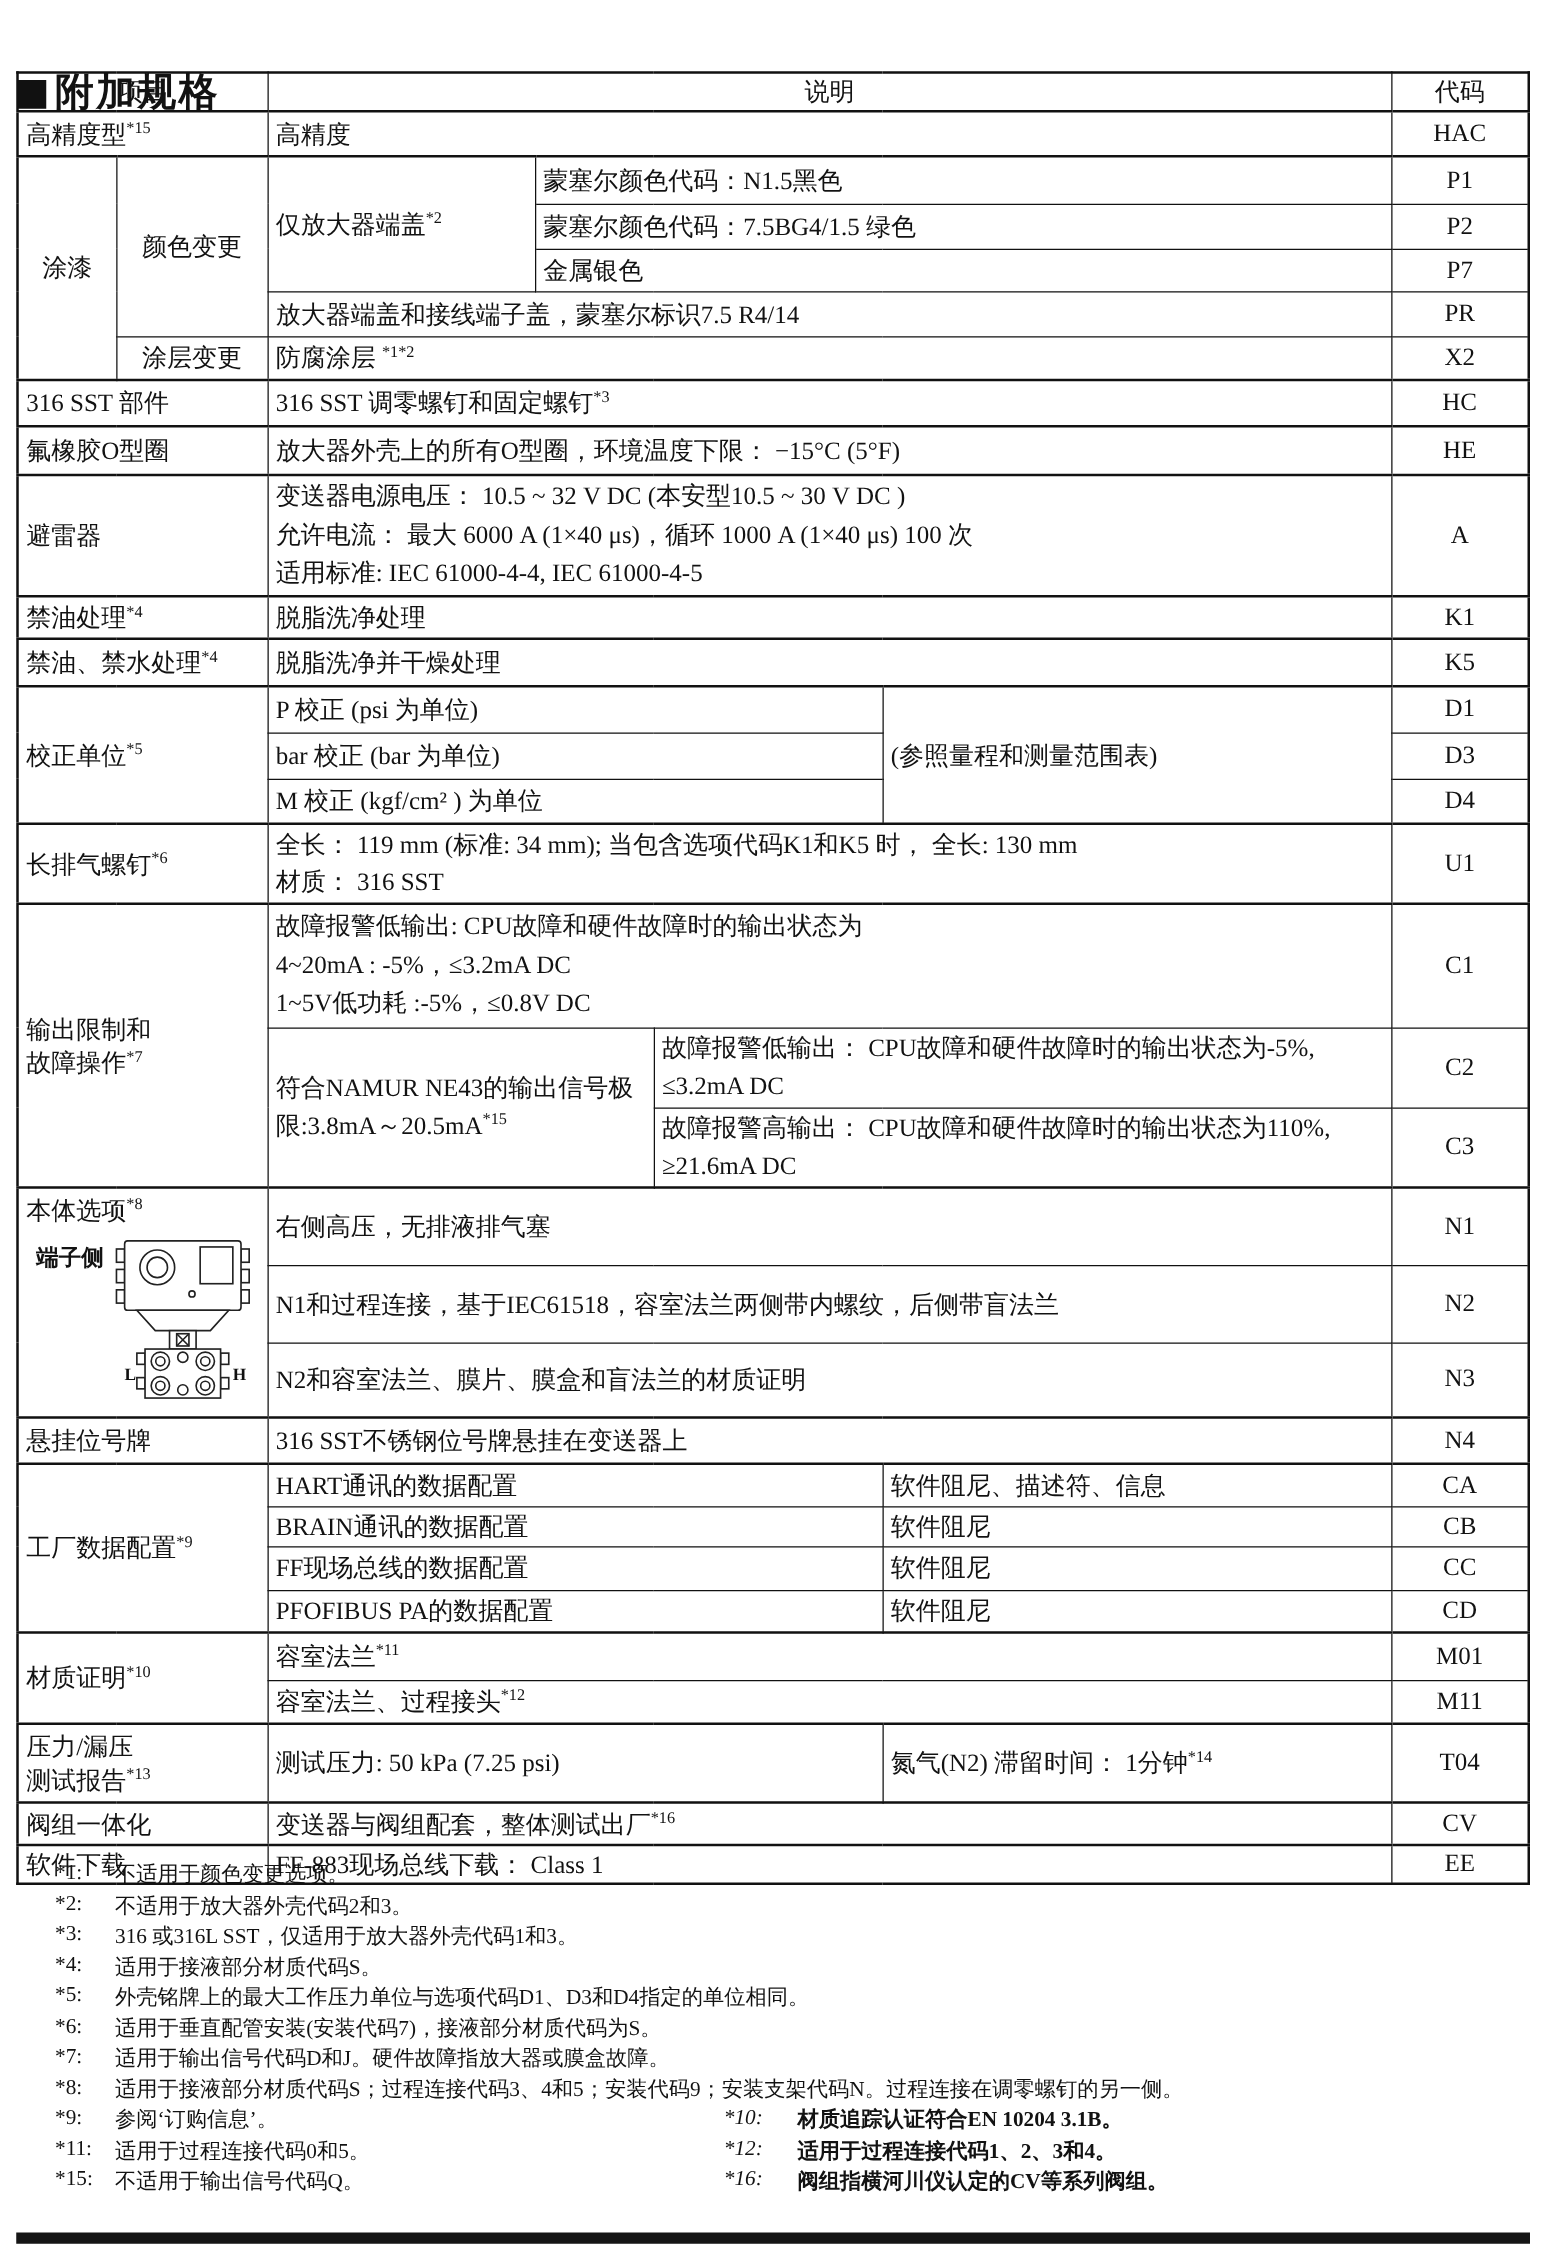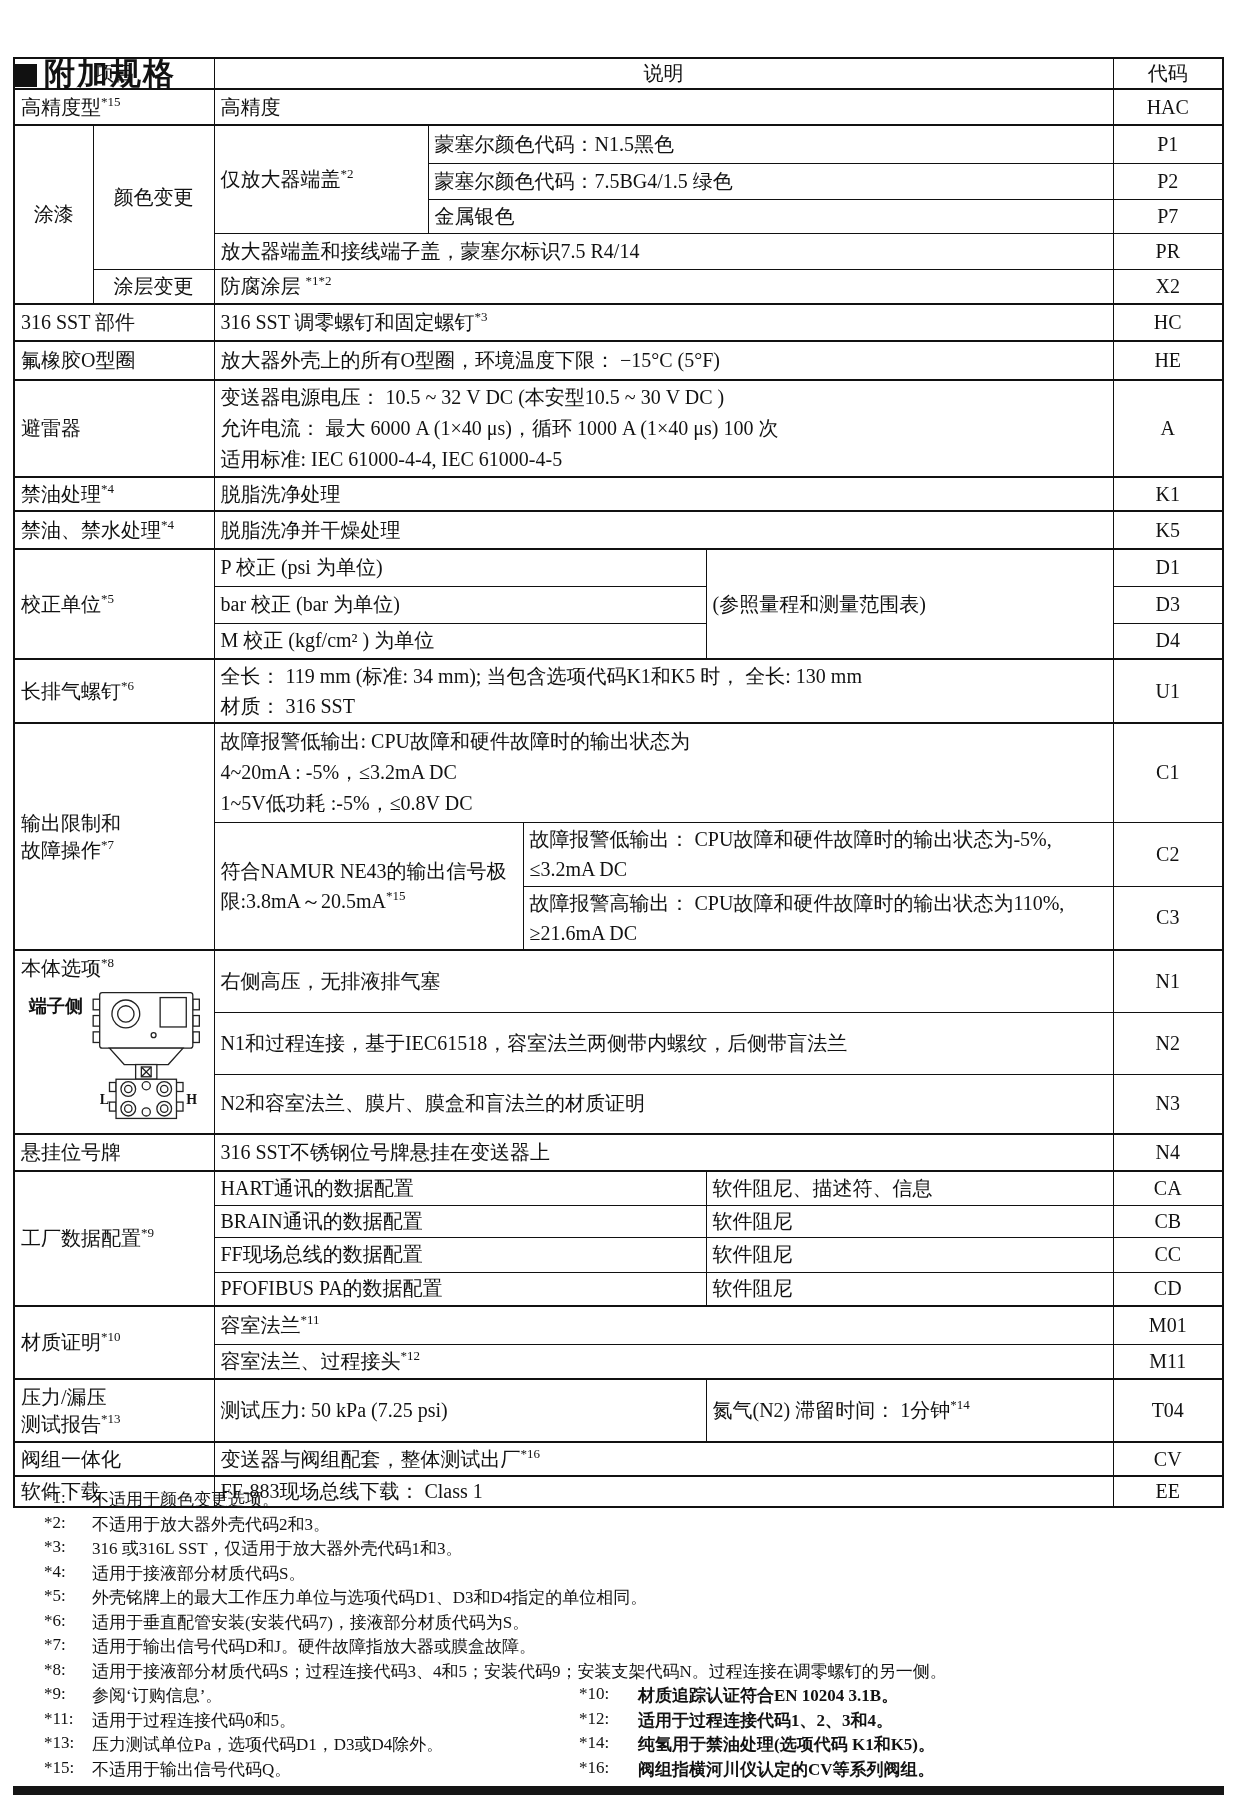--- a/index.html
+++ b/index.html
@@ -37,21 +37,21 @@
   .bodyopt { vertical-align:top !important; padding-top:4px !important; }
   .bodyopt .diagrow { display:flex; align-items:flex-start; margin-top:2px;font-weight:bold; }
   .bodyopt .term { font-size:18px; margin:10px 2px 0 8px; white-space:nowrap; }
   .fn {
     position:absolute; left:30px; top:1488px; width:1195px;
     font-size:17px;
   }
   .fnline { position:relative; height:24.5px; }
   .fnlabel { position:absolute; left:14px; white-space:nowrap; }
   .fntext  { position:absolute; left:62px; white-space:nowrap; }
-  .fnlabel2 { position:absolute; left:549px; white-space:nowrap; }
+  .fnlabel2 { position:absolute; left:549px; white-space:nowrap;font-style:italic; }
   .fntext2  { position:absolute; left:608px; white-space:nowrap;font-weight:bold; }
   .bottom-bar {
     position:absolute; left:13px; top:1786px; width:1211px; height:9px;
     background:#151515;
   }
   svg text { font-family:"Liberation Serif","DejaVu Serif",serif; }
 </style>
 </head>
 <body>
 
@@ -345,26 +345,20 @@
       <span class="fnlabel2">*10:</span>
         <span class="fntext2">材质追踪认证符合EN 10204 3.1B。</span>
     </div>
     <div class="fnline">
       <span class="fnlabel">*11:</span>
         <span class="fntext">适用于过程连接代码0和5。</span>
       <span class="fnlabel2">*12:</span>
         <span class="fntext2">适用于过程连接代码1、2、3和4。</span>
     </div>
     <div class="fnline">
-      <span class="fnlabel">*13:</span>
-        <span class="fntext">压力测试单位Pa，选项代码D1，D3或D4除外。</span>
-      <span class="fnlabel2">*14:</span>
-        <span class="fntext2">纯氢用于禁油处理(选项代码 K1和K5)。</span>
-    </div>
-    <div class="fnline">
       <span class="fnlabel">*15:</span>
         <span class="fntext">不适用于输出信号代码Q。</span>
       <span class="fnlabel2">*16:</span>
         <span class="fntext2">阀组指横河川仪认定的CV等系列阀组。</span>
     </div>
   </div>
 
   <div class="bottom-bar"></div>
 
 </div>

